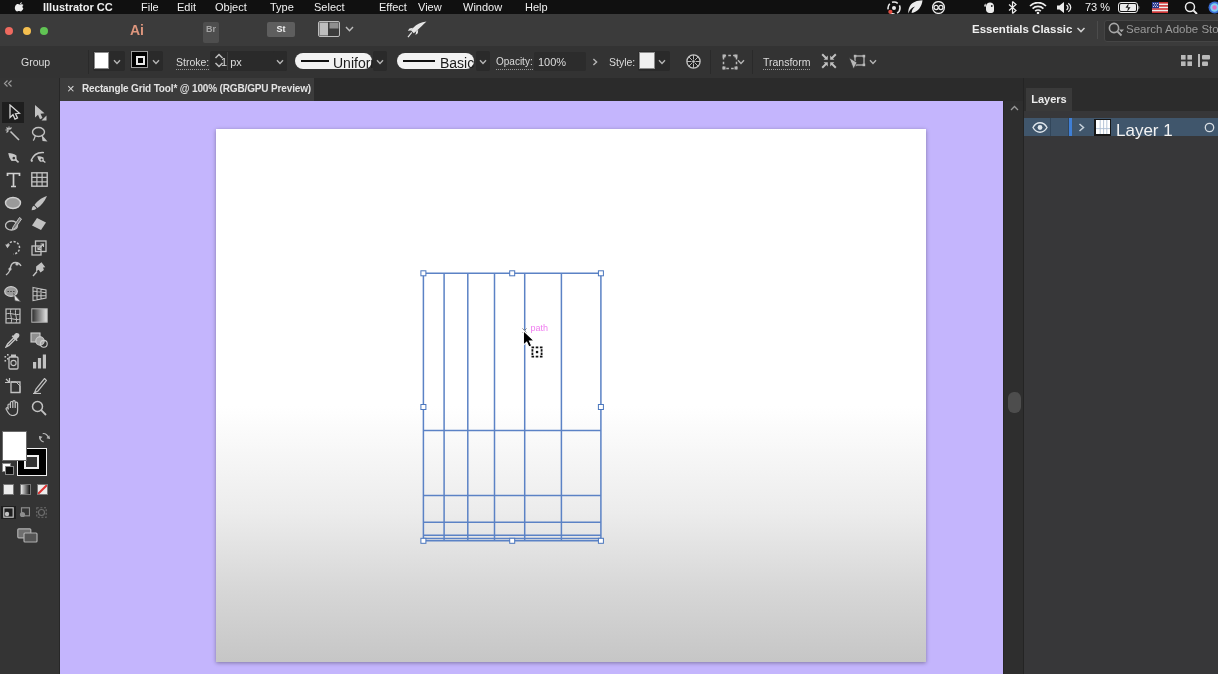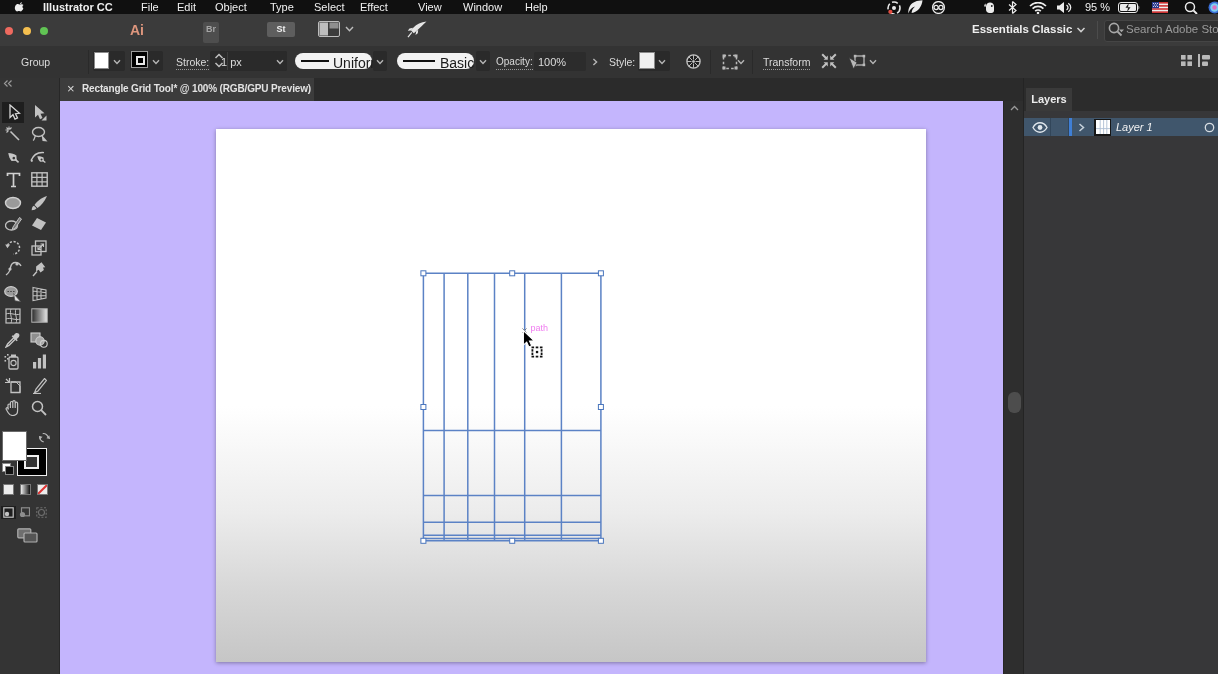--- a/index.html
+++ b/index.html
@@ -52,21 +52,21 @@
   <div id="menubar" class="abs">
     <svg class="abs" style="left:14px;top:2px" width="12" height="12" viewBox="0 0 12 12">
       <path fill="#ededed" d="M8.3 1.2c-.1.7-.3 1.2-.8 1.7-.4.5-1 .8-1.6.8-.1-.7.2-1.3.6-1.8.5-.5 1.2-.7 1.8-.7zM9.9 9c-.3.7-.5 1-.9 1.6-.6.9-1.4 1.9-2.3 1.9-.9 0-1.1-.5-2.2-.5-1.1 0-1.4.5-2.2.5-.9 0-1.6-1-2.2-1.8C-1.1 8.5-.4 5 1.5 3.9c.9-.5 1.9-.3 2.6-.3.8 0 1.3.5 2 .5.6 0 1-.5 2-.5.7 0 1.5.4 2 1-1.8 1-1.5 3.5-.2 4.4z" transform="scale(.82) translate(1.5,-1)"></path>
     </svg>
     <span class="mi" style="left:43px;font-weight:bold;">Illustrator CC</span>
     <span class="mi" style="left:141px;">File</span>
     <span class="mi" style="left:177px;">Edit</span>
     <span class="mi" style="left:215px;">Object</span>
     <span class="mi" style="left:270px;">Type</span>
     <span class="mi" style="left:314px;">Select</span>
-    <span class="mi" style="left:360px;">Effect</span>
+    <span class="mi" style="left:379px;">Effect</span>
     <span class="mi" style="left:418px;">View</span>
     <span class="mi" style="left:463px;">Window</span>
     <span class="mi" style="left:525px;">Help</span>
 
     <svg class="abs" style="left:887px;top:1px;" width="14" height="14" viewBox="0 0 14 14">
       <circle cx="7" cy="7" r="6" fill="none" stroke="#e8e8e8" stroke-width="1.6" stroke-dasharray="6 2.5"></circle>
       <circle cx="3.4" cy="10.8" r="2.1" fill="#e34b3f"></circle>
       <circle cx="7" cy="7" r="2" fill="#e8e8e8"></circle>
     </svg>
     <svg class="abs" style="left:907px;top:0px;" width="16" height="14" viewBox="0 0 16 14">
@@ -87,21 +87,21 @@
     <svg class="abs" style="left:1029px;top:2px;" width="18" height="12" viewBox="0 0 18 12">
       <path d="M1 4C3.3 1.7 6 0.6 9 0.6S14.7 1.7 17 4" stroke="#ececec" stroke-width="1.7" fill="none"></path>
       <path d="M3.6 6.6C5 5.2 6.9 4.4 9 4.4s4 .8 5.4 2.2" stroke="#ececec" stroke-width="1.7" fill="none"></path>
       <path d="M6.2 9.2C7 8.4 7.9 8 9 8s2 .4 2.8 1.2" stroke="#ececec" stroke-width="1.7" fill="none"></path>
       <circle cx="9" cy="11" r="1.3" fill="#ececec"></circle>
     </svg>
     <svg class="abs" style="left:1056px;top:1px;" width="17" height="13" viewBox="0 0 17 13">
       <path d="M1 4.5h2.5L8 1v11L3.5 8.5H1z" fill="#ececec"></path>
       <path d="M10.5 4c.9.6 1.5 1.5 1.5 2.5S11.4 8.4 10.5 9M12.3 2.2c1.5 1 2.4 2.5 2.4 4.3s-.9 3.3-2.4 4.3" stroke="#ececec" stroke-width="1.3" fill="none"></path>
     </svg>
-    <span class="mi" style="left:1085px;">95 %</span>
+    <span class="mi" style="left:1085px;">73 %</span>
     <svg class="abs" style="left:1118px;top:2px;" width="22" height="11" viewBox="0 0 22 11">
       <rect x="0.5" y="0.5" width="19" height="10" rx="2.5" fill="none" stroke="#ececec" stroke-width="1"></rect>
       <rect x="2" y="2" width="16" height="7" rx="1.2" fill="#ececec"></rect>
       <path d="M20.5 3.5c1 .3 1 3.7 0 4z" fill="#ececec"></path>
       <path d="M10.8 1 7.5 5.8h2.5L9.2 10l3.3-4.8H10z" fill="#1a1a1a"></path>
     </svg>
     <svg class="abs" style="left:1152px;top:2px;" width="16" height="11" viewBox="0 0 16 11">
       <rect width="16" height="11" fill="#c33"></rect>
       <g fill="#eee">
           <rect y="1.6" width="16" height="1.5"></rect>
@@ -617,19 +617,19 @@
           <path d="M1.5 1 5.5 4.5 1.5 8" stroke="#c7d2dc" stroke-width="1.5" fill="none"></path>
         </svg>
       <div class="abs" style="left:70px;top:0.5px;width:17px;height:17px;background:#161616;">
         <div class="abs" style="left:1.5px;top:1.5px;width:14px;height:14px;background:#fff;"></div>
         <svg class="abs" style="left:1.5px;top:1.5px;" width="14" height="14" viewBox="0 0 14 14">
           <g stroke="#aebfd4" stroke-width="0.9">
               <path d="M4.2 0v14M7.6 0v14M10.8 0v14M0 8.6h14"></path>
             </g>
         </svg>
       </div>
-      <span class="abs" style="left:92px;top:3px;color:#f2f2f2;font-size:11px;font-style:italic;">Layer 1</span>
+      <span class="abs" style="left:92px;top:3px;color:#f2f2f2;font-size:17px;">Layer 1</span>
       <svg class="abs" style="left:180px;top:4px;" width="11" height="11" viewBox="0 0 11 11">
         <circle cx="5.5" cy="5.5" r="4.2" fill="none" stroke="#d7dde2" stroke-width="1.3"></circle>
       </svg>
     </div>
   </div>
 </div>
 
 </body></html>

